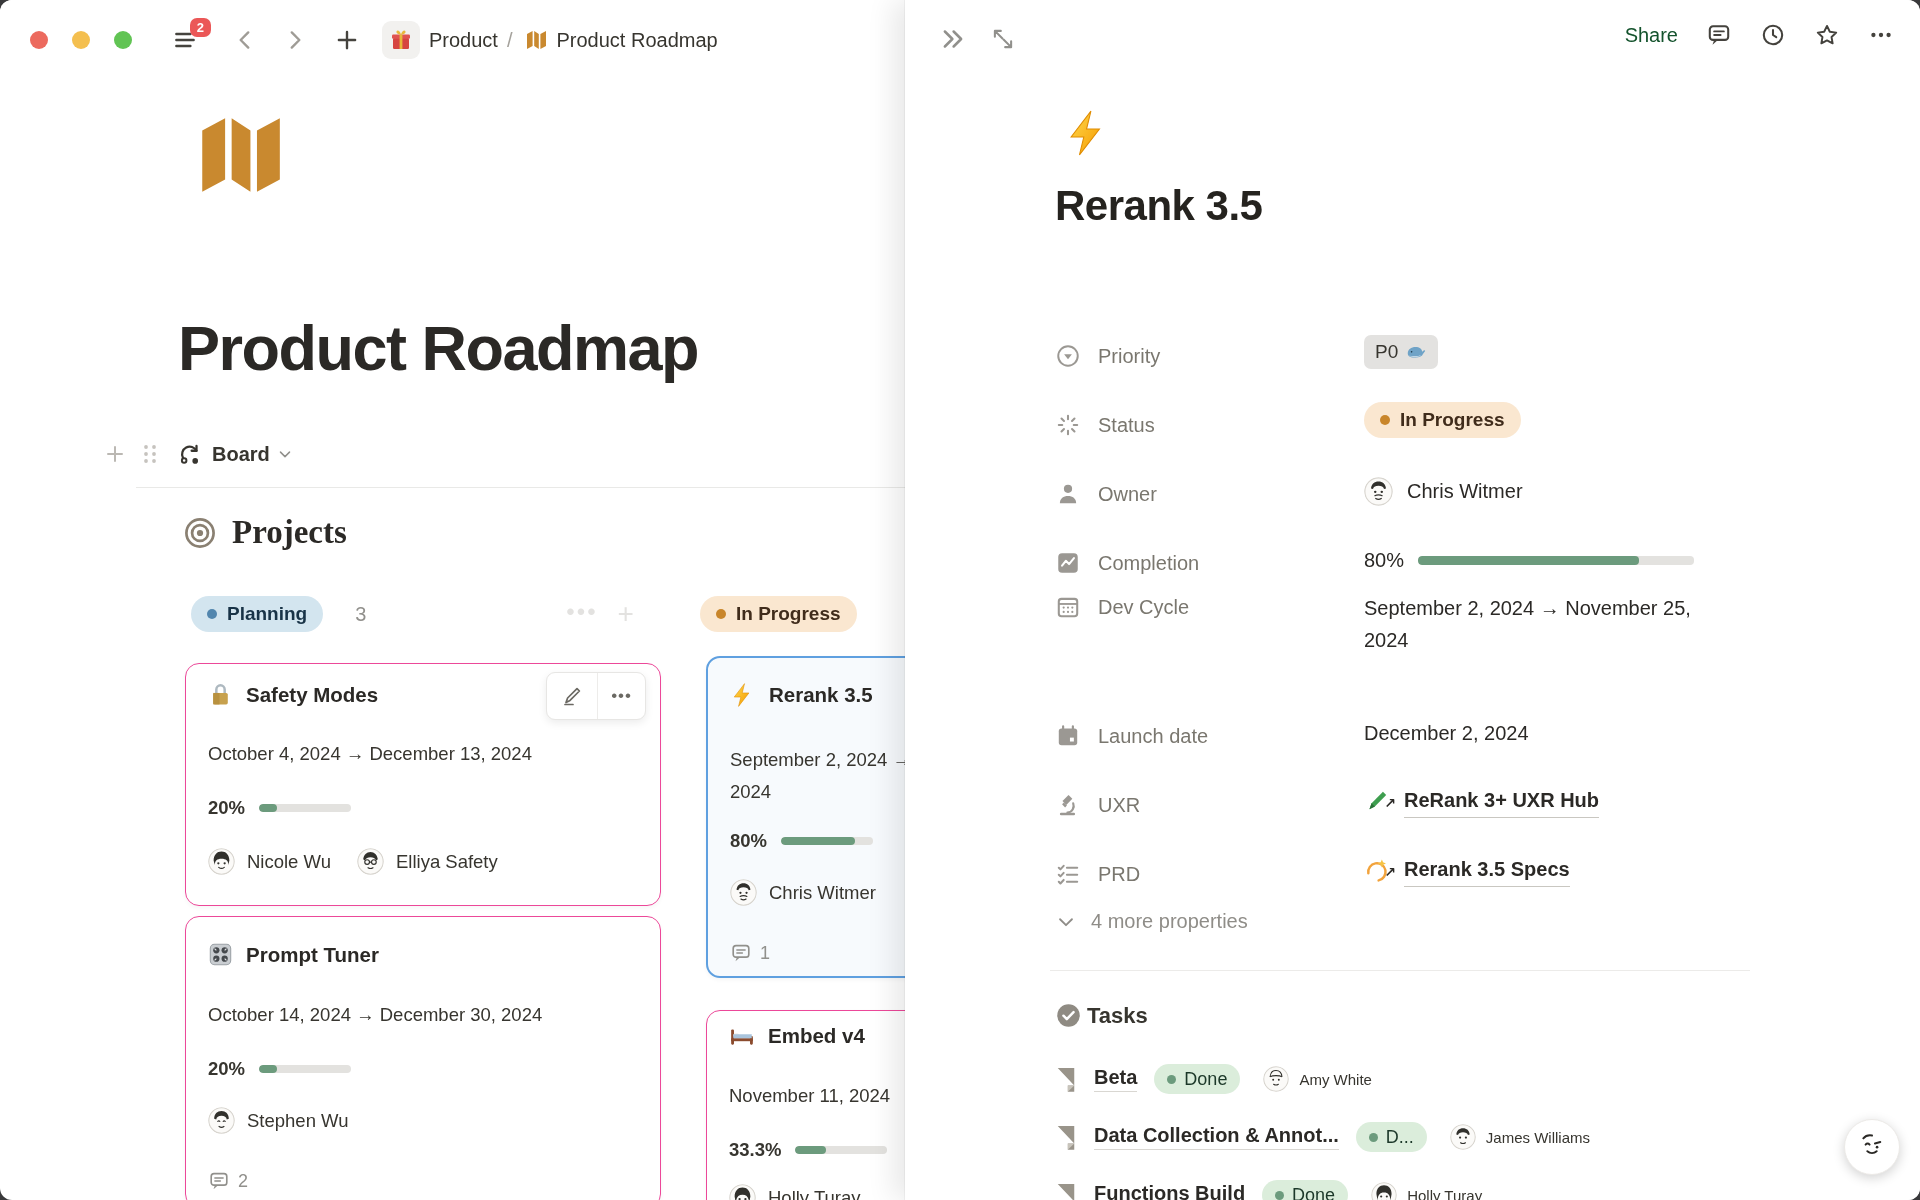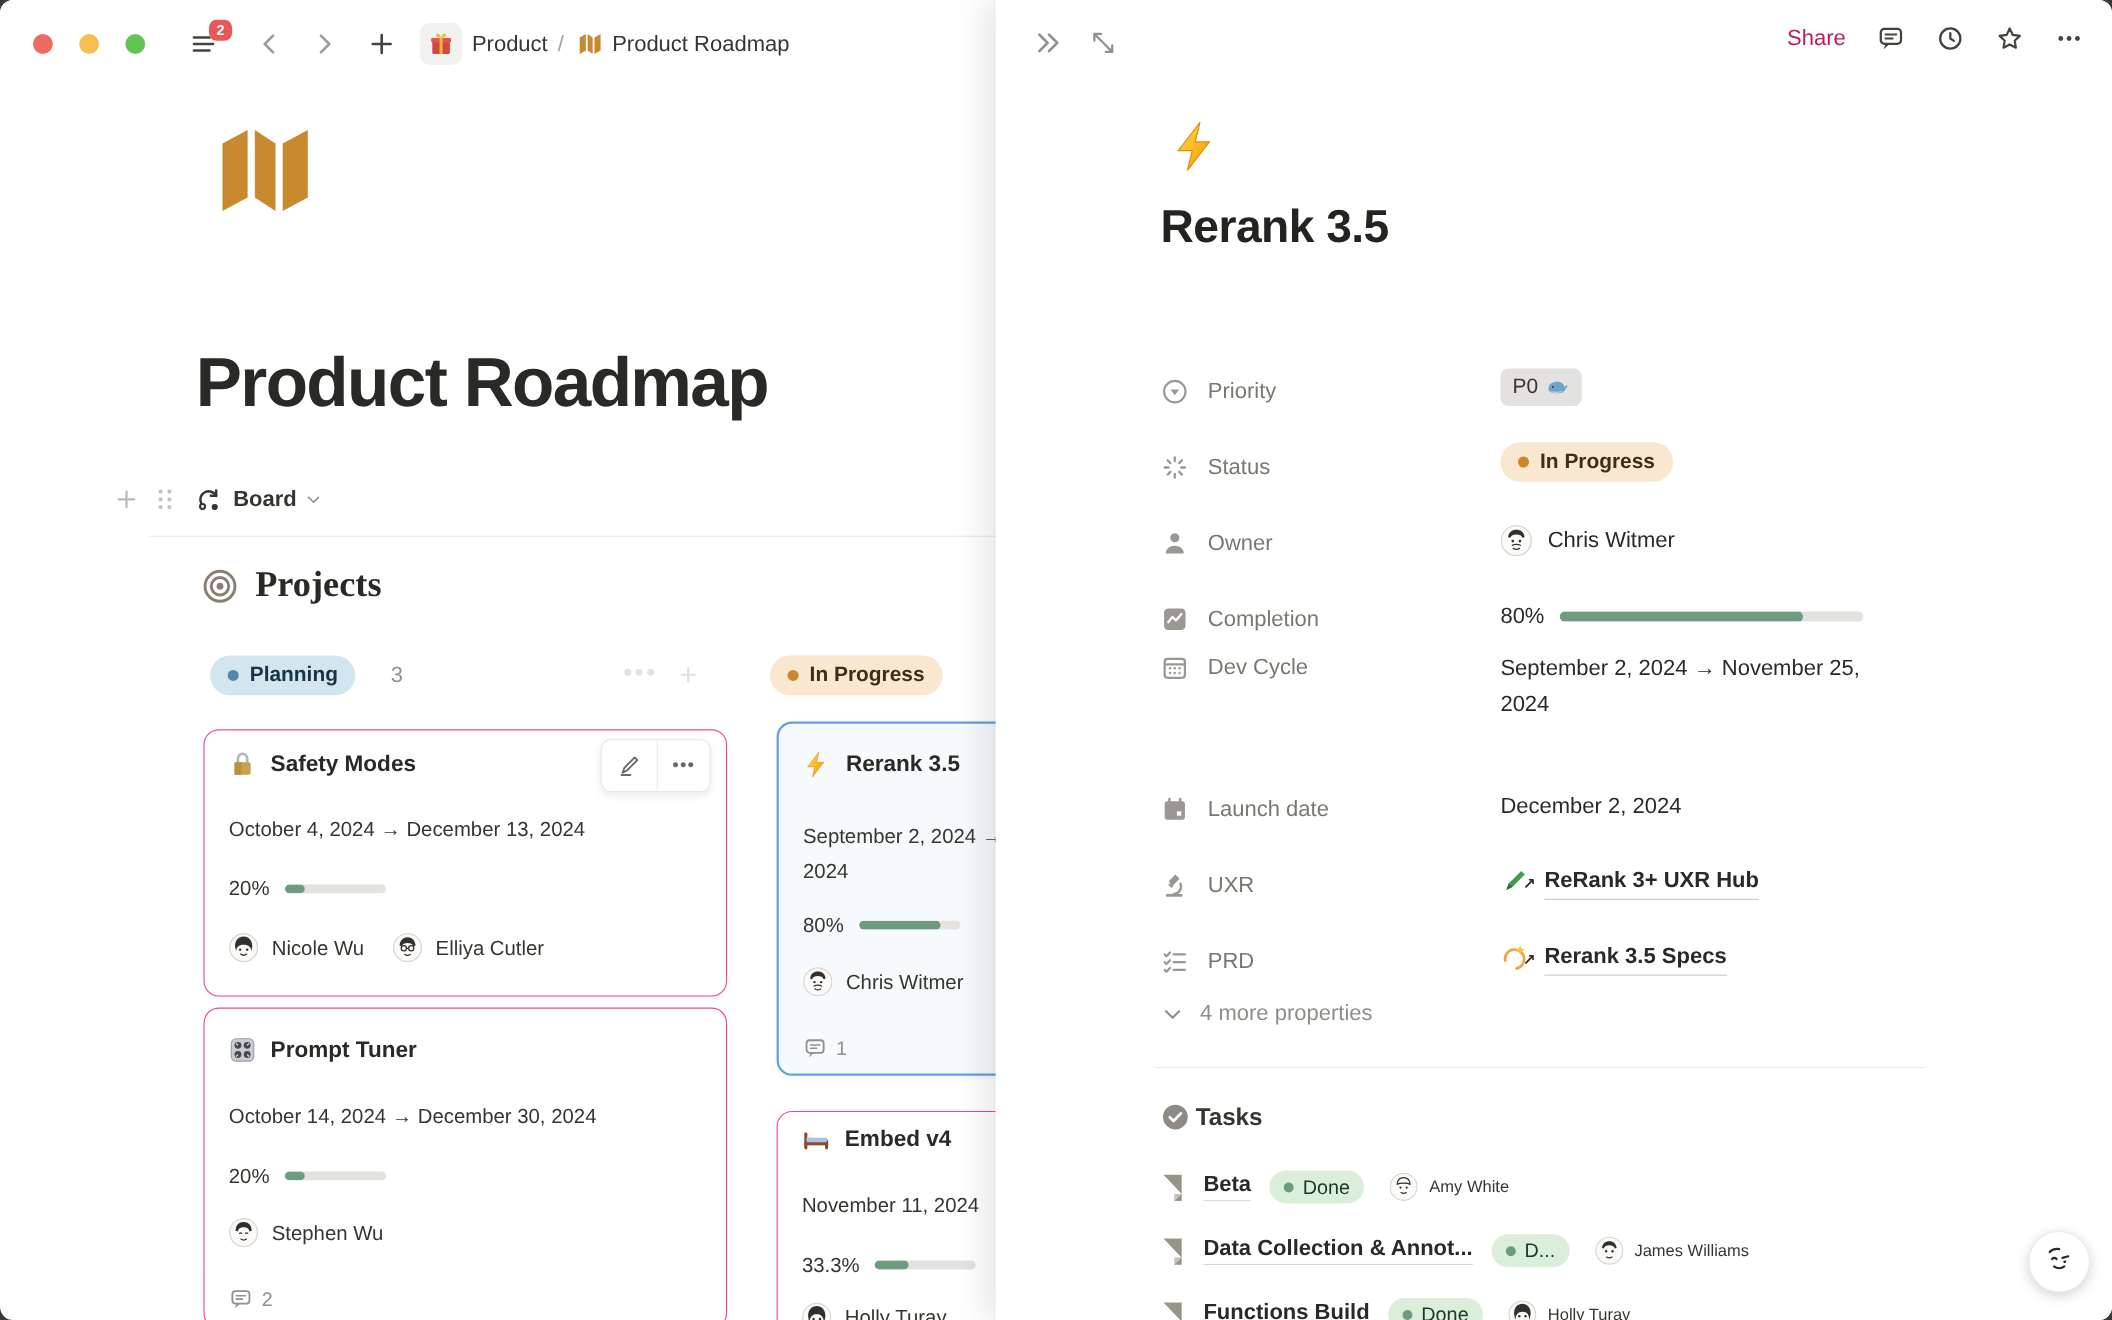--- a/index.html
+++ b/index.html
@@ -25,35 +25,35 @@
   .dot{width:10px;height:10px;border-radius:50%;display:inline-block;flex:none;}
   .colhead{position:absolute;top:596px;display:flex;align-items:center;}
   .col-count{font-size:20px;color:#91908C;margin-left:32px;}
   .col-ghost{display:flex;gap:20px;margin-left:200px;color:#E3E2E0;font-size:24px;letter-spacing:2px;}
   .card{position:absolute;background:#fff;border:1px solid #ec4899;border-radius:14px;box-shadow:0 2px 4px rgba(15,15,15,.04);box-sizing:border-box;padding:0 22px;}
   .card.selected{border:2px solid #5FA0E0;background:#F7FAFD;}
   .card-title-row{display:flex;align-items:center;gap:13px;}
   .card-title{font-size:20.5px;font-weight:600;color:#2B2926;border-bottom:none;}
   .card-date{font-size:18.5px;color:#37352F;line-height:22px;}
   .prog-row{display:flex;align-items:center;gap:14px;height:22px;}
-  .prog-label{font-size:18.5px;color:#37352F;}
+  .prog-label{font-size:18.5px;color:#37352F;font-weight:bold;}
   .bar{width:92px;height:8px;border-radius:4px;background:#E3E2DF;overflow:hidden;}
   .bar i{display:block;height:100%;background:#6C9B7D;border-radius:4px;}
   .people-row{display:flex;align-items:center;gap:12px;height:27px;}
   .avatar{width:27px;height:27px;border-radius:50%;flex:none;overflow:hidden;}
   .person-name{font-size:18.5px;color:#37352F;margin-right:14px;white-space:nowrap;}
   .comment-row{display:flex;align-items:center;gap:8px;height:22px;color:#91908C;font-size:18px;}
   .hover-toolbar{position:absolute;right:14px;top:8px;height:46px;background:#fff;border:1px solid #E7E6E4;border-radius:9px;box-shadow:0 3px 8px rgba(15,15,15,.08);display:flex;align-items:center;}
   .hover-seg{padding:0 13px;display:flex;align-items:center;height:100%;}
   .hover-sep{width:1px;height:100%;background:#EDECEA;}
   
   .peek{position:absolute;left:905px;top:0;width:1015px;height:1200px;background:#fff;box-shadow:-12px 0 26px rgba(0,0,0,.09), -1px 0 0 rgba(0,0,0,.04);z-index:10;}
   .peek-controls{position:absolute;left:33px;top:24px;display:flex;gap:22px;align-items:center;}
   .peek-actions{position:absolute;right:26px;top:22px;display:flex;gap:28px;align-items:center;}
-  .share-label{font-size:20px;color:#be185d;}
+  .share-label{font-size:20px;color:#14532d;}
   .peek-bolt{position:absolute;left:158px;top:108px;}
   .peek-title{position:absolute;left:150px;top:182px;font-size:42px;font-weight:700;color:#25231F;margin:0;letter-spacing:-.5px;}
   .props{position:absolute;left:150px;top:300px;width:810px;}
   .prop-row{display:flex;align-items:flex-end;min-height:69px;}
   .prop-row.tall{align-items:flex-start;padding-top:16px;min-height:104px;box-sizing:border-box;}
   .prop-label{display:flex;align-items:center;gap:17px;width:309px;flex:none;color:#7A776F;font-size:20px;}
   .prop-value{font-size:20px;color:#2B2926;display:flex;align-items:center;gap:14px;line-height:32px;}
   .val-wrap{max-width:330px;}
   .pill-gray{background:#E3E2E0;border-radius:7px;height:34px;display:inline-flex;align-items:center;padding:0 11px;gap:7px;font-size:19px;color:#37352F;}
   .status-pill{background:#FAE7D0;}
@@ -234,21 +234,21 @@
       <span class="avatar">
         <svg viewBox="0 0 24 24" width="27" height="27">
             <circle cx="12" cy="12" r="11.3" fill="#FBFAF8" stroke="#D8D5CF"></circle>
             <path d="M5.5 10c.5-4 3-6.5 6.5-6.5S18 6 18.5 10l-1.5 1c-1-2-2.5-2.8-5-2.8S8 9 7 11z" fill="#31302C"></path>
             <circle cx="9" cy="12.5" r="2.1" stroke="#31302C" fill="none"></circle>
             <circle cx="15" cy="12.5" r="2.1" stroke="#31302C" fill="none"></circle>
             <path d="M11.1 12.5h1.8" stroke="#31302C"></path>
             <path d="M9.8 17.5c1.4.9 3 .9 4.4 0" stroke="#31302C" fill="none" stroke-linecap="round"></path>
           </svg>
       </span>
-      <span class="person-name">Elliya Cutler</span>
+      <span class="person-name">Elliya Safety</span>
     </div>
   </div>
 
   <div class="card" style="left:185px;top:916px;width:476px;height:292px;padding-top:25px">
     <div class="card-title-row">
       <svg width="25" height="25" viewBox="0 0 24 24">
         <rect x="2.2" y="2.2" width="19.6" height="19.6" rx="4" fill="#C9CDD1" stroke="#9AA0A5"></rect>
         <g fill="#45494D">
             <circle cx="8" cy="8" r="3"></circle>
             <circle cx="16" cy="8" r="3"></circle>

